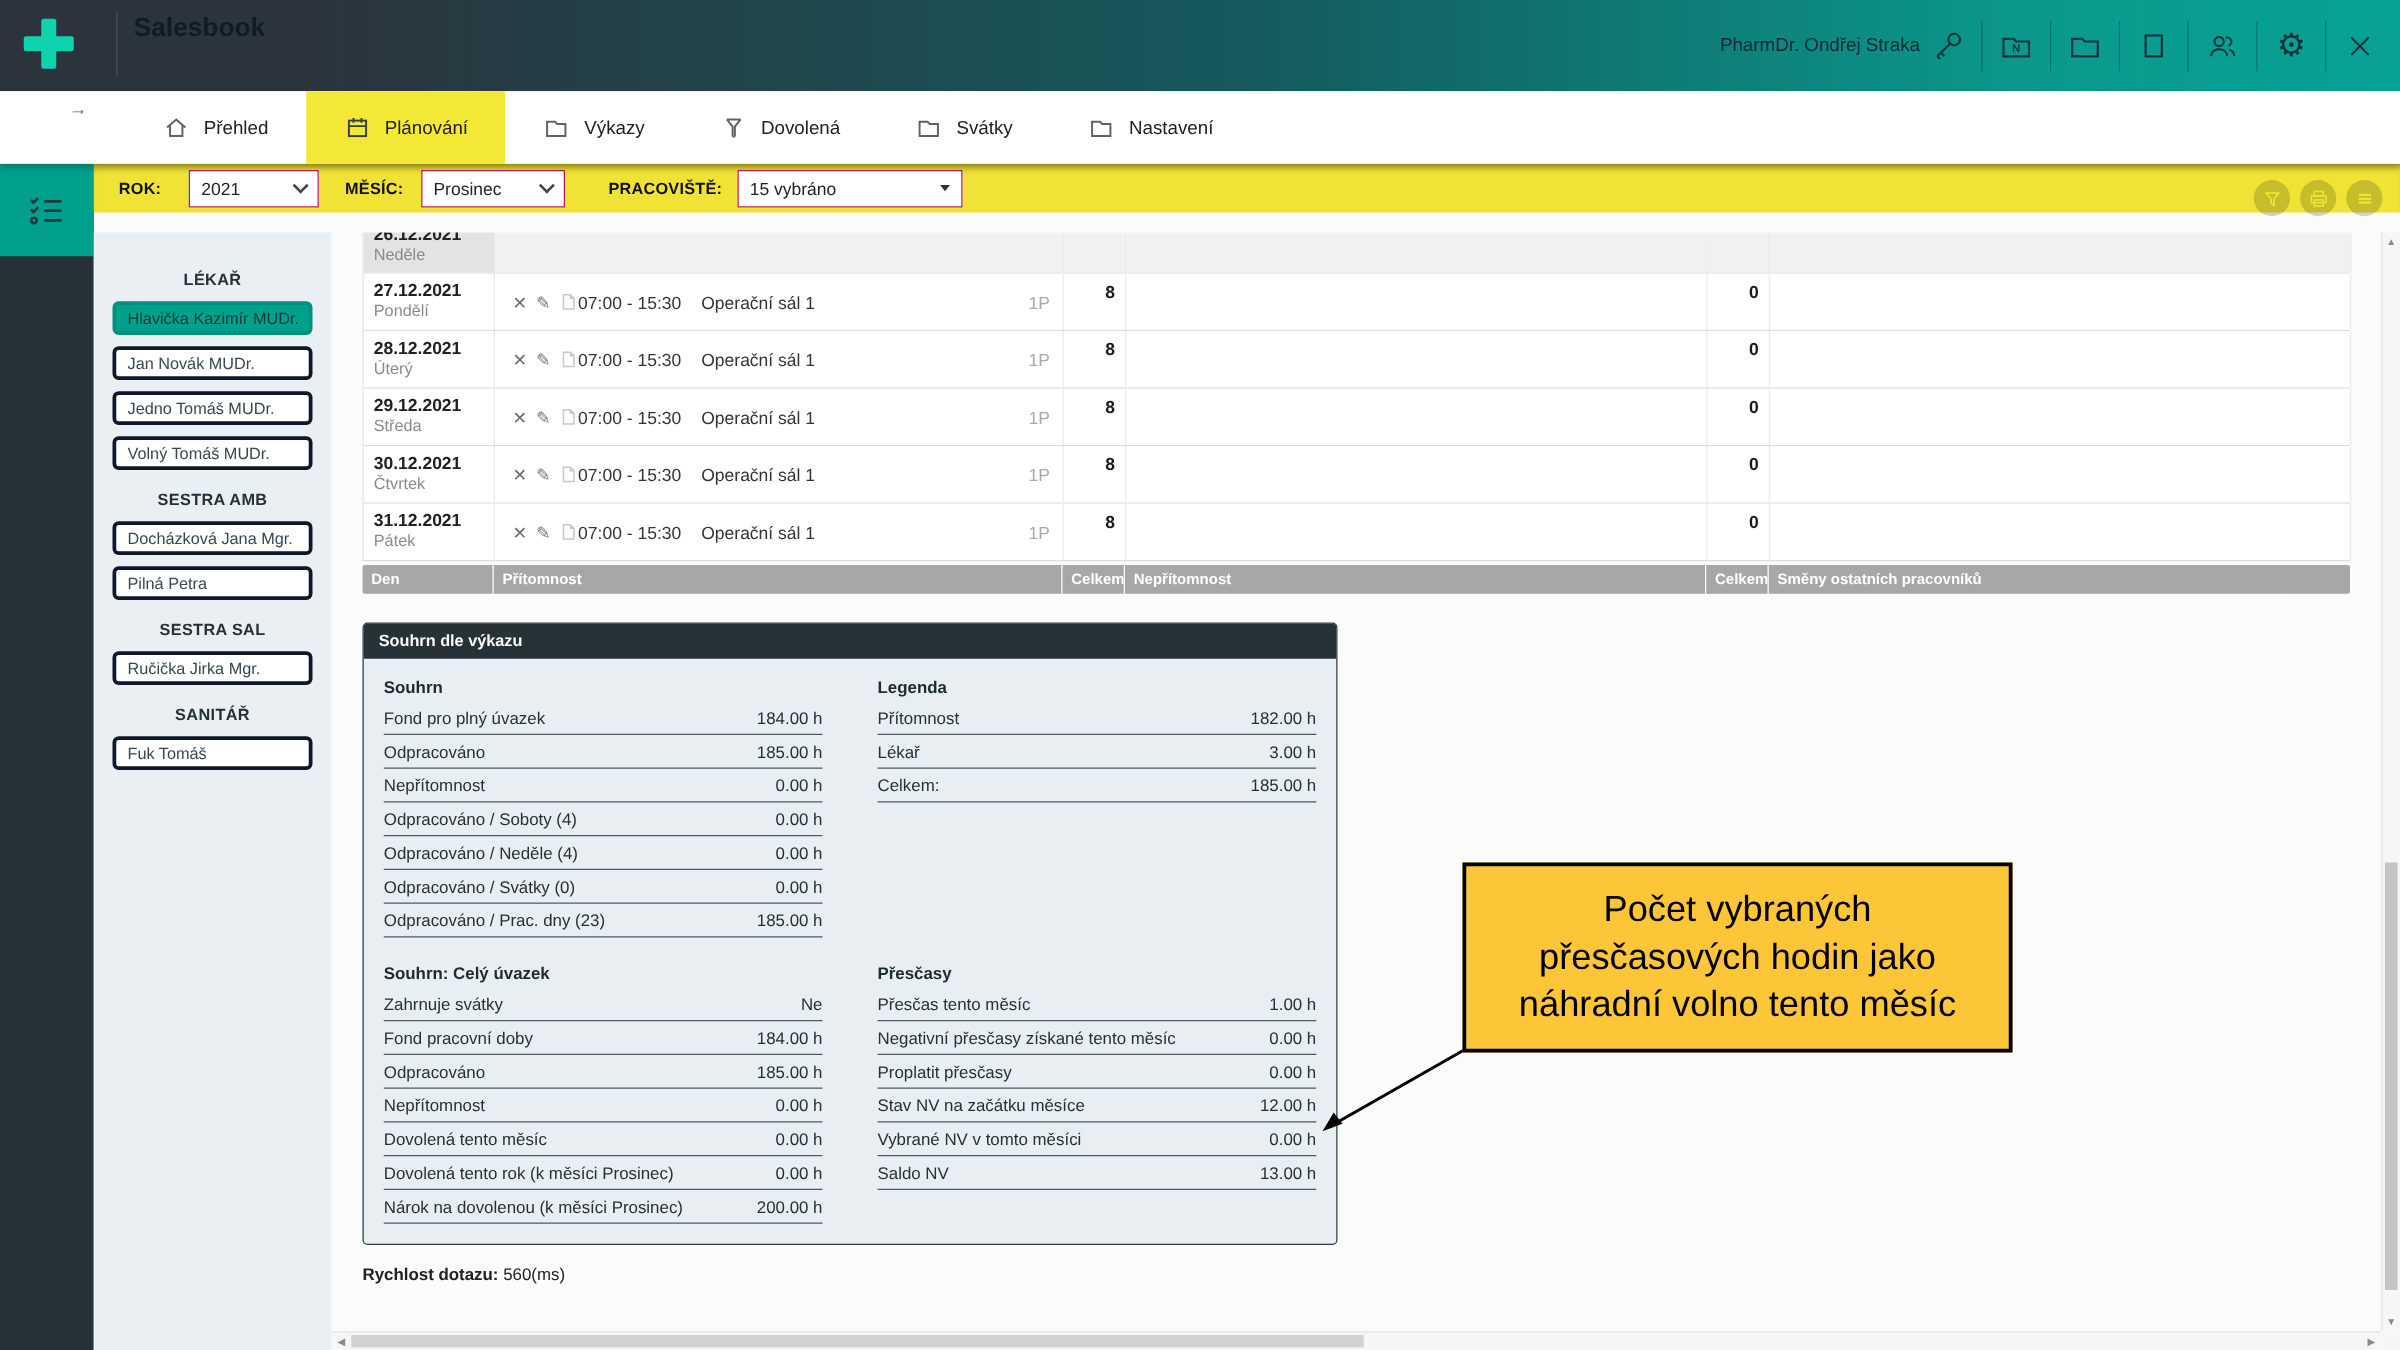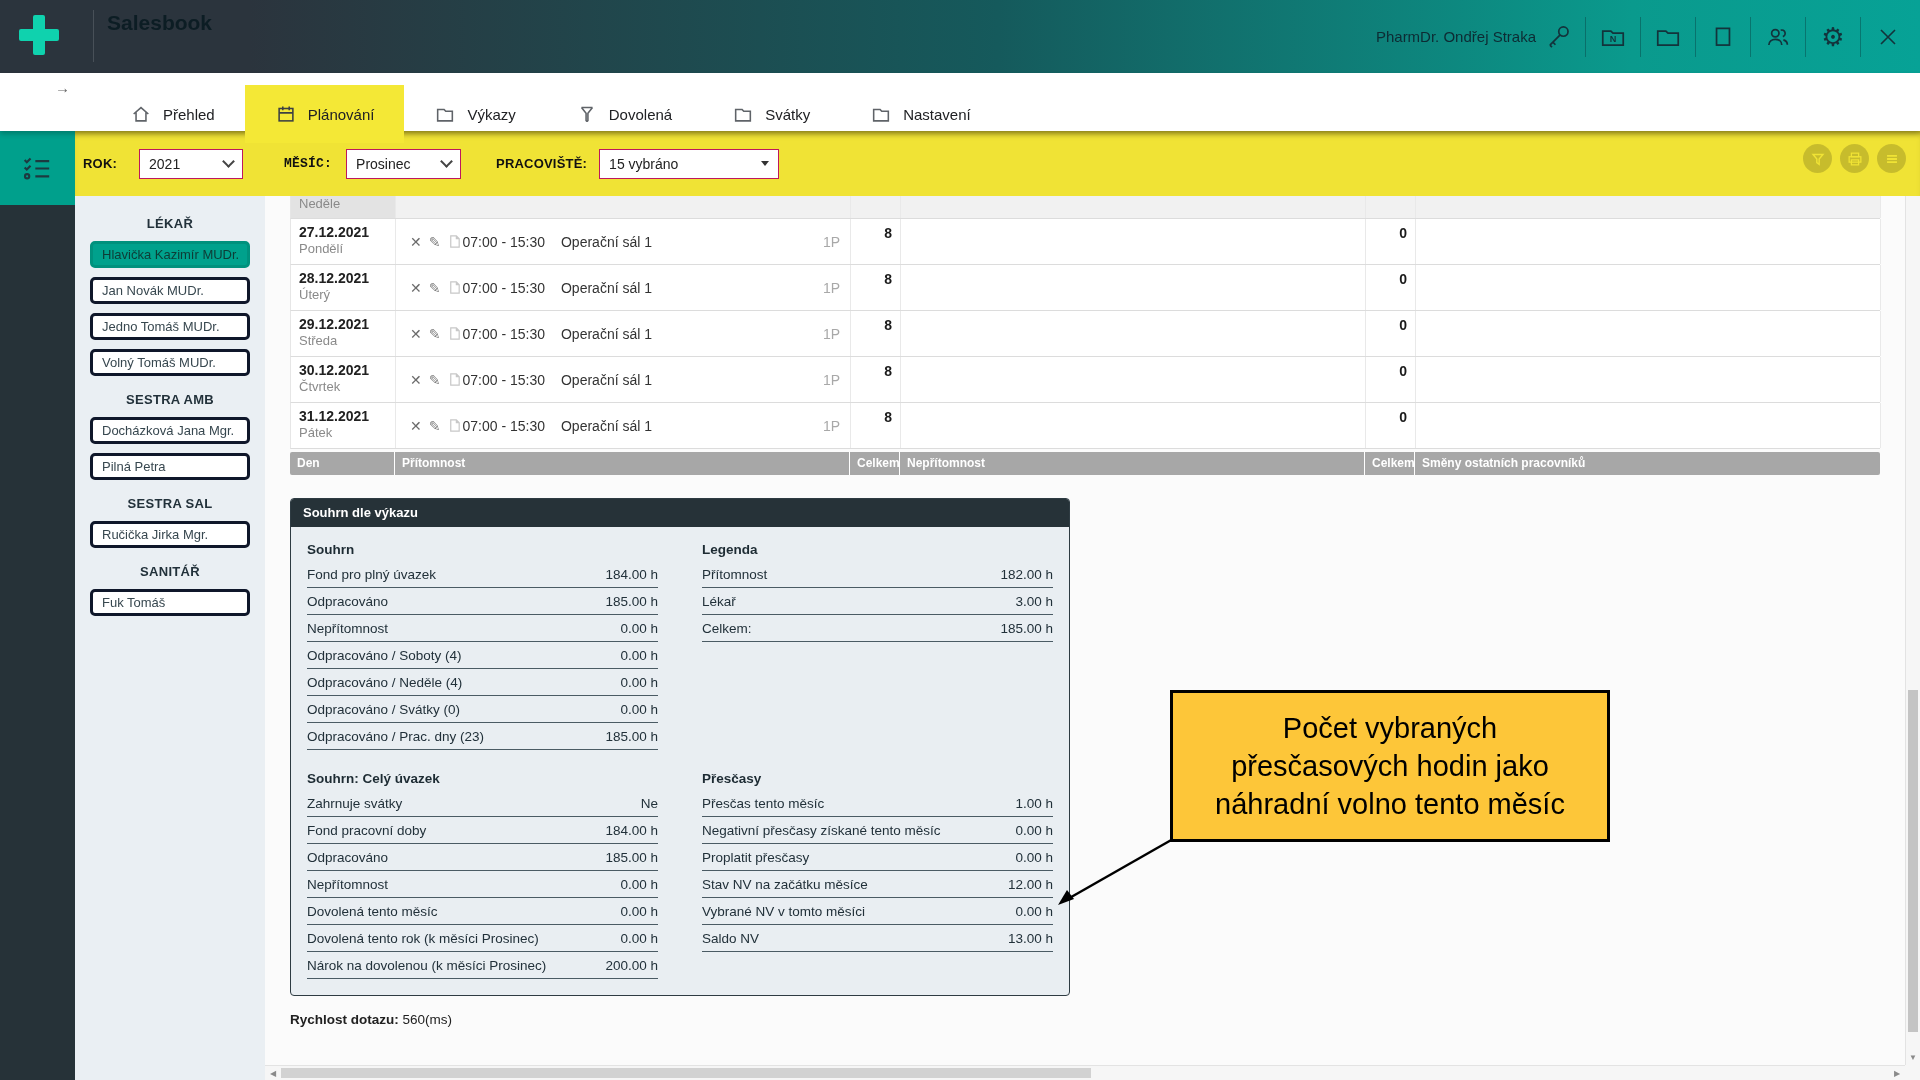--- a/index.html
+++ b/index.html
@@ -16,30 +16,30 @@
   .hdr-user{font-size:15px;color:#0d2b33;}
   .hicon{width:44px;height:44px;display:flex;align-items:center;justify-content:center;
          background:none;border:none;cursor:pointer;padding:0;}
   .hsep{width:1px;height:40px;background:rgba(10,40,45,.35);margin:0 5px;}
   .gear-glyph{font-size:26px;line-height:26px;color:#13333b;font-family:"DejaVu Sans",sans-serif;}
 
   
   .tabbar{position:absolute;left:0;top:73px;width:1920px;height:58px;background:#fff;
           box-shadow:0 3px 5px rgba(0,0,0,.22);z-index:5;}
   .nav-arrow{position:absolute;left:55px;top:6px;font-size:15px;color:#666;}
-  .tabs{position:absolute;left:100px;top:12px;height:58px;display:flex;}
+  .tabs{position:absolute;left:100px;top:0;height:58px;display:flex;}
   .tab{display:flex;align-items:center;gap:11px;padding:0 30px;height:100%;
        font-size:15px;color:#202124;cursor:pointer;}
   .tab.active{background:#f4e836;}
   .tab svg{flex:0 0 auto;}
 
   
-  .filterbar{position:absolute;left:75px;top:131px;width:1845px;height:65px;background:#f0e335;
+  .filterbar{position:absolute;left:75px;top:131px;width:1845px;height:39px;background:#f0e335;
     box-shadow:inset 0 6px 7px -5px rgba(70,60,0,.55);display:flex;align-items:center;
-    padding-left:8px;box-sizing:border-box;z-index:4;}
+    padding-left:20px;box-sizing:border-box;z-index:4;}
   .flabel{font-size:13px;font-weight:bold;color:#111;letter-spacing:.2px;}
   .sel{display:flex;justify-content:space-between;align-items:center;background:#fff;
        border:1px solid #be185d;height:30px;padding:0 9px;box-sizing:border-box;
        font-size:14px;color:#222;cursor:pointer;}
   .chev{width:7px;height:7px;border-right:2px solid #444;border-bottom:2px solid #444;
         transform:rotate(45deg);margin-top:-4px;}
   .tri{width:0;height:0;border-left:4px solid transparent;border-right:4px solid transparent;
        border-top:5px solid #333;}
   .fbtns{position:absolute;right:14px;top:13px;display:flex;gap:8px;}
   .fbtn{width:29px;height:29px;border-radius:50%;background:rgba(0,0,0,.17);border:none;
@@ -220,21 +220,21 @@
       </div>
     </div>
   </div>
 
   <div class="filterbar">
     <span class="flabel">ROK:</span>
     <div class="sel" style="width:104px;margin-left:22px;">
       <span>2021</span>
       <span class="chev"></span>
     </div>
-    <span class="flabel" style="margin-left:41px;font-family:Liberation Mono, monospace;">MĚSÍC:</span>
+    <span class="flabel" style="margin-left:21px;">MĚSÍC:</span>
     <div class="sel" style="width:115px;margin-left:14px;">
       <span>Prosinec</span>
       <span class="chev"></span>
     </div>
     <span class="flabel" style="margin-left:35px;">PRACOVIŠTĚ:</span>
     <div class="sel" style="width:180px;margin-left:12px;">
       <span>15 vybráno</span>
       <span class="tri"></span>
     </div>
 

